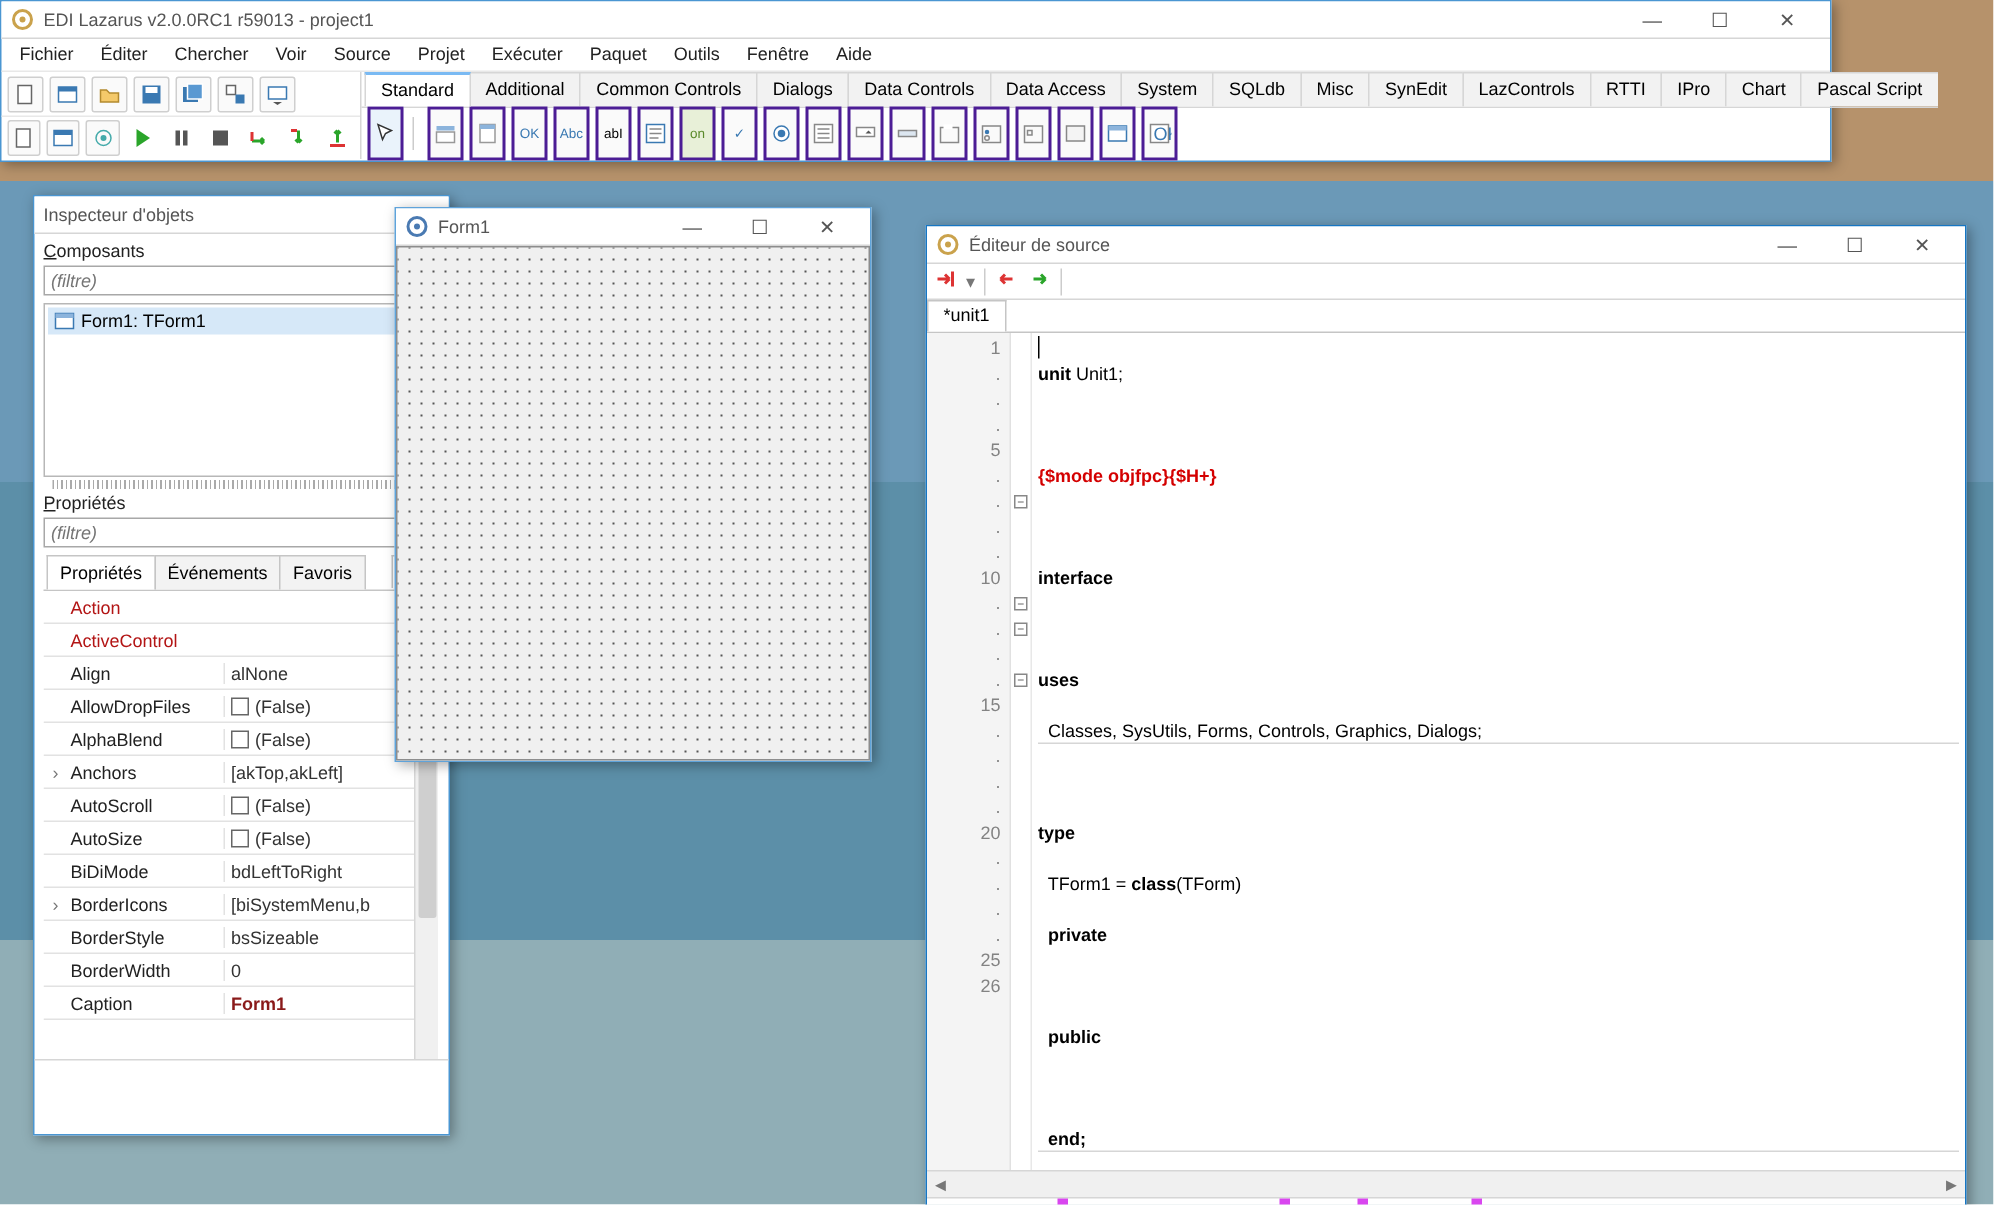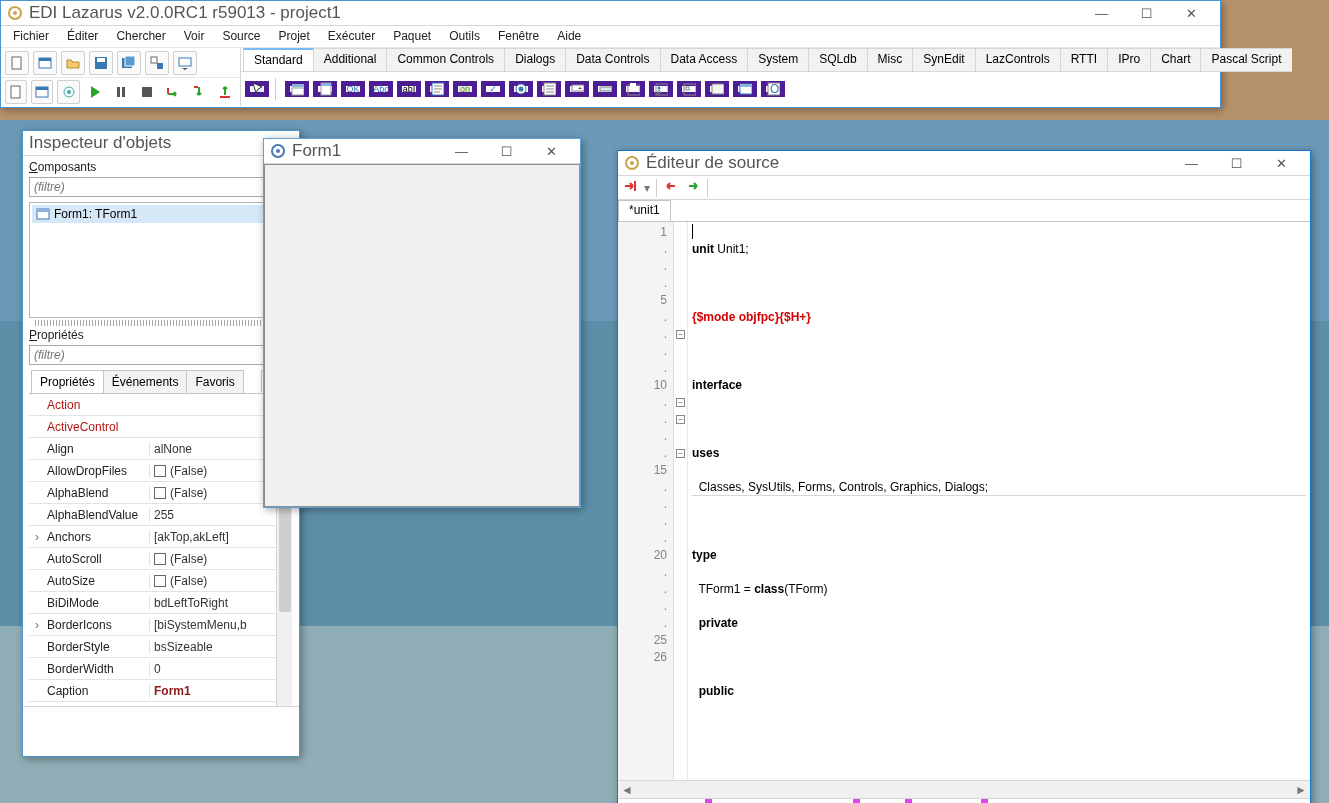--- a/index.html
+++ b/index.html
@@ -1,40 +1,40 @@
 <!DOCTYPE html>
 <html><head>
 <meta charset="utf-8">
 <style>
 *{margin:0;padding:0;box-sizing:border-box;font-family:"Segoe UI",Tahoma,sans-serif;font-size:12px;-webkit-user-select:none;user-select:none}
 html,body{width:1329px;height:803px;overflow:hidden}
 .desktop{position:relative;width:100%;height:100%;background:linear-gradient(180deg,#b6926b 0 15%,#6b99b7 15% 40%,#5c8fa8 40% 78%,#90aeb6 78% 100%)}
 .window{position:absolute;background:#fff;border:1px solid #4a96d2;box-shadow:2px 2px 8px rgba(0,0,0,.35)}
 .titlebar{display:flex;align-items:center;height:25px;padding:0 6px;background:#fff;border-bottom:1px solid #d6d6d6}
 .titlebar .icon{width:16px;height:16px;margin-right:6px}
-.titlebar .title{flex:1;color:#555;font-size:17px}
+.titlebar .title{flex:1;color:#555;font-size:12px}
 .titlebar .win-ctrl{display:flex;gap:0}
 .titlebar .win-btn{width:45px;height:25px;display:flex;align-items:center;justify-content:center;color:#555;font-size:13px}
 
 
 .ide{left:0;top:0;width:1221px;height:108px}
 .menubar{display:flex;align-items:flex-end;height:22px;padding:2px 4px;gap:2px;border-bottom:1px solid #e8e8e8}
 .menubar .item{padding:2px 8px;color:#222}
 .toolbars{display:flex;height:58px}
 .toolbars-left{width:240px;border-right:1px solid #d6d6d6;display:flex;flex-direction:column}
 .trow{display:flex;align-items:center;height:29px;padding:0 4px;gap:4px}
 .trow + .trow{border-top:1px solid #e8e8e8}
 .tool-btn{width:24px;height:24px;border:1px solid #cfcfcf;border-radius:2px;display:flex;align-items:center;justify-content:center;background:#fafafa}
 .tool-btn svg{width:16px;height:16px}
 .toolbars-right{flex:1;display:flex;flex-direction:column}
 .comp-tabs{display:flex;height:24px;border-bottom:1px solid #d6d6d6;padding-left:2px;overflow:hidden}
 .comp-tab{padding:3px 10px;border:1px solid #d6d6d6;border-bottom:none;background:#f2f2f2;margin-right:-1px;white-space:nowrap}
 .comp-tab.active{background:#fff;border-top:2px solid #7abaf3;position:relative;top:0}
 .comp-palette{display:flex;align-items:center;height:34px;padding:0 4px;gap:4px}
-.pal-btn{width:24px;height:16px;border:5px solid #4c1d95;background:#fafafa;display:flex;align-items:center;justify-content:center;font-size:9px}
+.pal-btn{width:24px;height:36px;border:2px solid #4c1d95;background:#fafafa;display:flex;align-items:center;justify-content:center;font-size:9px}
 
 
 .oi{left:22px;top:130px;width:278px;height:627px}
 .oi .section{padding:4px 6px 0}
 .oi .lbl{color:#222;font-size:12px}
 .filter-row{display:flex;align-items:center;gap:4px;margin:2px 0 4px}
 .filter-row input{flex:1;height:20px;border:1px solid #a8a8a8;padding:0 4px;font-style:italic;color:#777;background:#fff}
 .funnel-btn{width:22px;height:22px;border:1px solid #b7b7b7;background:#f4f4f4;display:flex;align-items:center;justify-content:center}
 .tree{border:1px solid #b7b7b7;height:116px;background:#fff;padding:2px}
 .tree-item{display:flex;align-items:center;height:18px;padding:0 4px;gap:4px}
@@ -407,25 +407,20 @@
                 <span class="exp"></span>
                 <span class="name">AllowDropFiles</span>
                 <span class="val"><span class="chk"></span> (False)</span>
               </div>
               <div class="prop-row">
                 <span class="exp"></span>
                 <span class="name">AlphaBlend</span>
                 <span class="val"><span class="chk"></span> (False)</span>
               </div>
               <div class="prop-row">
-                <span class="exp"></span>
-                <span class="name">AlphaBlendValue</span>
-                <span class="val">255</span>
-              </div>
-              <div class="prop-row">
                 <span class="exp">›</span>
                 <span class="name">Anchors</span>
                 <span class="val">[akTop,akLeft]</span>
               </div>
               <div class="prop-row">
                 <span class="exp"></span>
                 <span class="name">AutoScroll</span>
                 <span class="val"><span class="chk"></span> (False)</span>
               </div>
               <div class="prop-row">
@@ -589,20 +584,21 @@
 <div class="line"></div>
 <div class="line"><span class="kw">uses</span></div>
 <div class="line hr"><span>  Classes, SysUtils, Forms, Controls, Graphics, Dialogs;</span></div>
 <div class="line"></div>
 <div class="line"><span class="kw">type</span></div>
 <div class="line"><span>  TForm1 = </span><span class="kw">class</span><span>(TForm)</span></div>
 <div class="line"><span class="kw">  private</span></div>
 <div class="line"></div>
 <div class="line"><span class="kw">  public</span></div>
 <div class="line"></div>
+<div class="line hr"><span class="kw">  end;</span></div>
 <div class="line"></div>
 <div class="line"></div>
 
 
 
 
 
 
 
 

